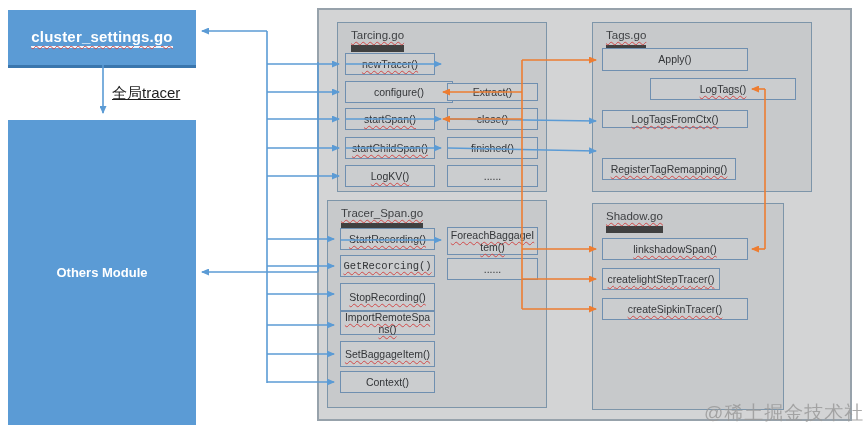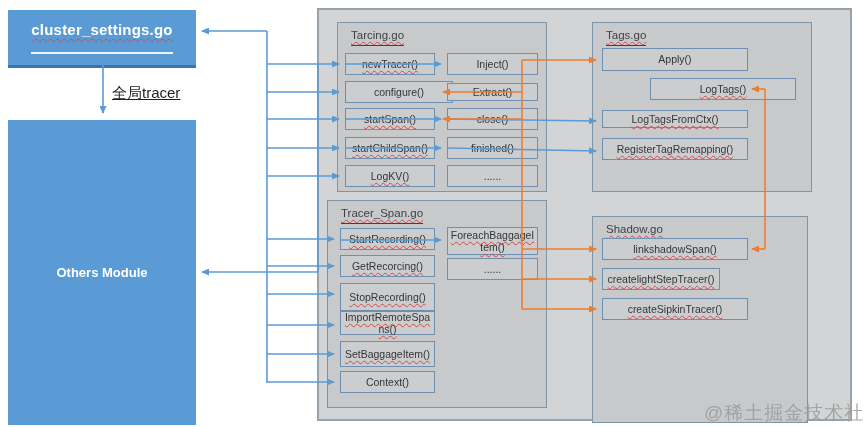--- a/index.html
+++ b/index.html
@@ -10,35 +10,35 @@
   .abs{position:absolute;}
   
   .bluebox{
     background:#5b9bd5;color:#ffffff;font-weight:bold;
     display:flex;align-items:center;justify-content:center;text-align:center;
   }
   .cluster-label{
     font-size:15px;letter-spacing:.2px;
     border-bottom:2px solid #eef5fc;
     text-decoration:underline wavy #d04a4a;text-decoration-thickness:1px;text-underline-offset:3px;
-    padding-bottom:14px;
+    padding-bottom:1px;
   }
   .others-label{font-size:13px;}
   
   .outer{
     background:#d3d4d5;border:2px solid #97a2ab;box-sizing:border-box;
   }
   .group{
     background:#c7c9cb;border:1.5px solid #7d95a9;box-sizing:border-box;
   }
   .group-title{
     position:absolute;top:6px;left:13px;font-size:11.5px;color:#3f4144;
   }
   .group-title span{
-    border-bottom:1px solid #404040;
+    border-bottom:7px solid #404040;
     text-decoration:underline wavy #d04a4a;text-decoration-thickness:1px;text-underline-offset:2px;
     padding-bottom:4px;
   }
   .fn{
     background:#cbcdcf;border:1.2px solid #6f8fb0;box-sizing:border-box;
     display:flex;align-items:center;justify-content:center;text-align:center;
     font-size:10.5px;color:#333538;line-height:1.15;word-break:break-all;
     padding:0 2px;
   }
   .misspell{
@@ -83,23 +83,20 @@
   <div class="abs fn" style="left:345px;top:108px;width:90px;height:22px;">
     <span class="misspell">startSpan()</span>
     </div>
   <div class="abs fn" style="left:345px;top:137px;width:90px;height:22px;">
     <span class="misspell">startChildSpan()</span>
     </div>
   <div class="abs fn" style="left:345px;top:165px;width:90px;height:22px;">
     <span class="misspell">LogKV()</span>
     </div>
 
-  <div class="abs fn" style="left:447px;top:53px;width:91px;height:22px;">
-    <span>Inject()</span>
-    </div>
   <div class="abs fn" style="left:447px;top:83px;width:91px;height:18px;">
     <span>Extract()</span>
     </div>
   <div class="abs fn" style="left:447px;top:108px;width:91px;height:22px;">
     <span>close()</span>
     </div>
   <div class="abs fn" style="left:447px;top:137px;width:91px;height:22px;">
     <span>finished()</span>
     </div>
   <div class="abs fn" style="left:447px;top:165px;width:91px;height:22px;">
@@ -113,33 +110,33 @@
   </div>
   <div class="abs fn" style="left:602px;top:48px;width:146px;height:23px;">
     <span>Apply()</span>
     </div>
   <div class="abs fn" style="left:602px;top:78px;width:146px;height:22px;margin-left:48px;">
     <span class="misspell">LogTags()</span>
     </div>
   <div class="abs fn" style="left:602px;top:110px;width:146px;height:18px;">
     <span class="misspell">LogTagsFromCtx()</span>
     </div>
-  <div class="abs fn" style="left:602px;top:138px;width:146px;height:22px;">
+  <div class="abs fn" style="left:602px;top:158px;width:134px;height:22px;">
     <span class="misspell">RegisterTagRemapping()</span>
     </div>
 
   <div class="abs group" style="left:327px;top:200px;width:220px;height:208px;">
     <div class="group-title">
       <span>Tracer_Span.go</span>
     </div>
   </div>
   <div class="abs fn" style="left:340px;top:228px;width:95px;height:22px;">
     <span class="misspell">StartRecording()</span>
     </div>
-  <div class="abs fn" style="left:340px;top:255px;width:95px;height:22px;">
+  <div class="abs fn" style="left:340px;top:255px;width:95px;height:22px;font-family:Liberation Mono, monospace;">
     <span class="misspell">GetRecorcing()</span>
     </div>
   <div class="abs fn" style="left:340px;top:283px;width:95px;height:28px;">
     <span class="misspell">StopRecording()</span>
     </div>
   <div class="abs fn" style="left:340px;top:311px;width:95px;height:24px;">
     <span class="misspell">ImportRemoteSpans()</span>
     </div>
   <div class="abs fn" style="left:340px;top:341px;width:95px;height:26px;">
     <span class="misspell">SetBaggageItem()</span>
@@ -148,21 +145,21 @@
     <span>Context()</span>
     </div>
 
   <div class="abs fn" style="left:447px;top:227px;width:91px;height:28px;">
     <span class="misspell">ForeachBaggageItem()</span>
     </div>
   <div class="abs fn" style="left:447px;top:258px;width:91px;height:22px;">
     <span>......</span>
     </div>
 
-  <div class="abs group" style="left:592px;top:216px;width:216px;height:207px;">
+  <div class="abs group" style="left:592px;top:203px;width:192px;height:207px;">
     <div class="group-title">
       <span>Shadow.go</span>
     </div>
   </div>
   <div class="abs fn" style="left:602px;top:238px;width:146px;height:22px;">
     <span class="misspell">linkshadowSpan()</span>
     </div>
   <div class="abs fn" style="left:602px;top:268px;width:118px;height:22px;">
     <span class="misspell">createlightStepTracer()</span>
     </div>

